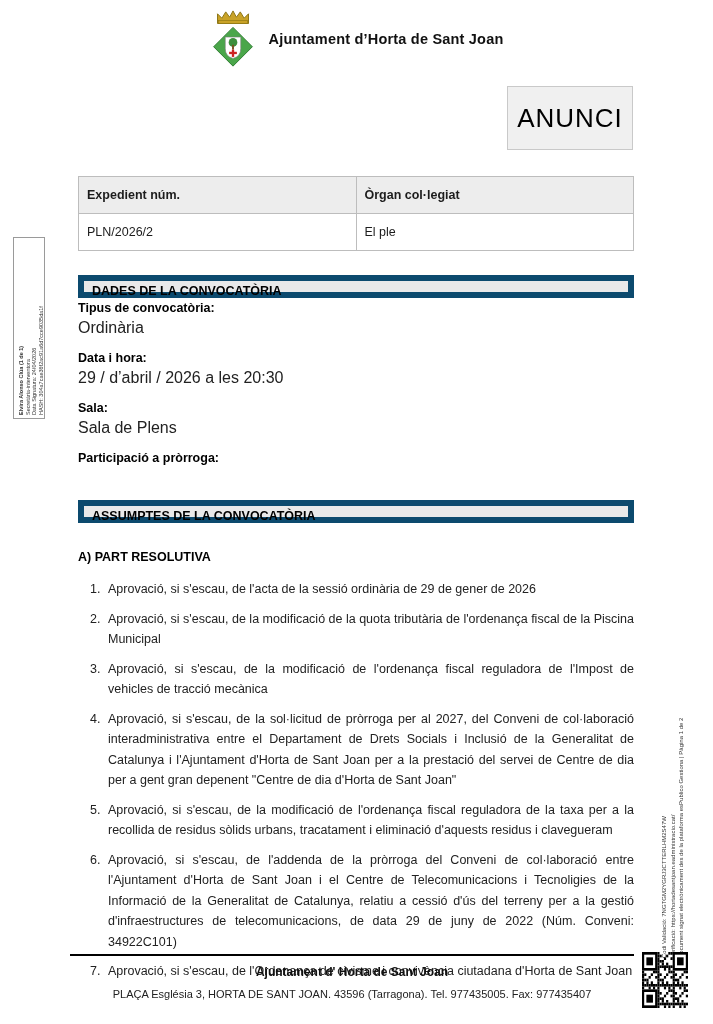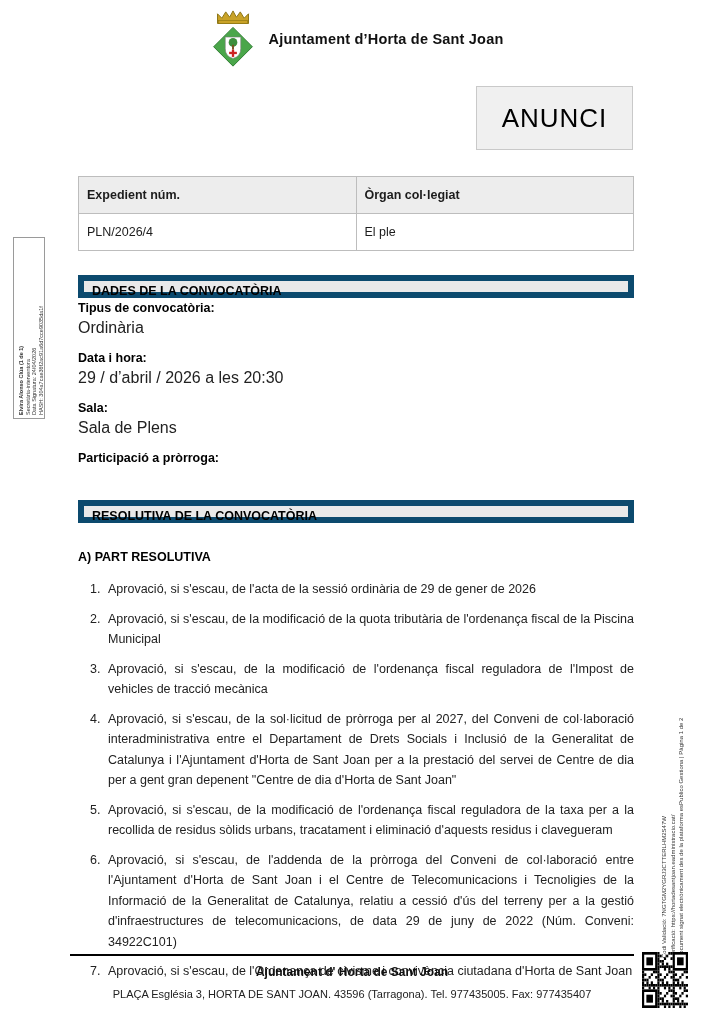--- a/index.html
+++ b/index.html
@@ -16,21 +16,21 @@
   }
 
   
   .header { padding-top: 8px; height: 70px; display: flex; align-items: center; gap: 12px; justify-content: center; }
   .crest { width: 48px; height: 62px; flex: 0 0 auto; }
   .org-title { font-size: 14.5px; font-weight: bold; color: #111; letter-spacing: .2px; }
 
   
   .anunci-box {
     position: absolute; top: 86px; right: 80px;
-    width: 157px; height: 64px;
+    width: 126px; height: 64px;
     background: #f0f0f0; border: 1px solid #c9c9c9;
     display: flex; align-items: center; justify-content: center;
   }
   .anunci-box span { font-size: 26px; color: #000; letter-spacing: 1px; }
 
   
   table.expedient {
     width: 100%; border-collapse: collapse;
     margin-top: 106px; font-size: 12.5px;
   }
@@ -118,21 +118,21 @@
     <span>ANUNCI</span>
   </div>
 
   <table class="expedient">
     <tbody>
         <tr class="head">
       <td>Expedient núm.</td>
       <td>Òrgan col·legiat</td>
     </tr>
     <tr>
-      <td>PLN/2026/4</td>
+      <td>PLN/2026/2</td>
       <td>El ple</td>
     </tr>
   </tbody>
     </table>
 
   <div class="section-bar bar-dades">DADES DE LA CONVOCATÒRIA</div>
 
   <div class="fields">
 
       <div class="field-group">
@@ -149,21 +149,21 @@
         <div class="field-label">Sala:</div>
         <div class="field-value">Sala de Plens</div>
       </div>
 
       <div class="field-group">
         <div class="field-label">Participació a pròrroga:</div>
         <div class="field-value"></div>
       </div>
     </div>
 
-  <div class="section-bar bar-assumptes">RESOLUTIVA DE LA CONVOCATÒRIA</div>
+  <div class="section-bar bar-assumptes">ASSUMPTES DE LA CONVOCATÒRIA</div>
 
   <div class="part-title">A) PART RESOLUTIVA</div>
 
   <ol class="agenda">
 
       <li>Aprovació, si s'escau, de l'acta de la sessió ordinària de 29 de gener de 2026</li>
 
       <li>Aprovació, si s'escau, de la modificació de la quota tributària de l'ordenança fiscal de la Piscina Municipal</li>
 
       <li>Aprovació, si s'escau, de la modificació de l'ordenança fiscal reguladora de l'Impost de vehicles de tracció mecànica</li>

